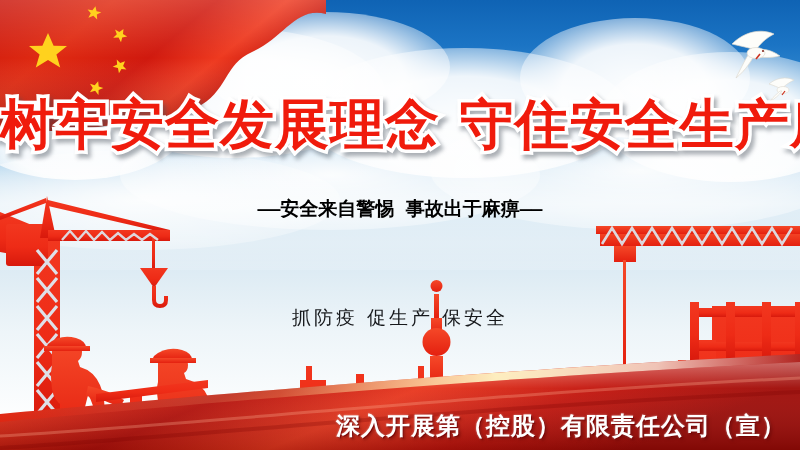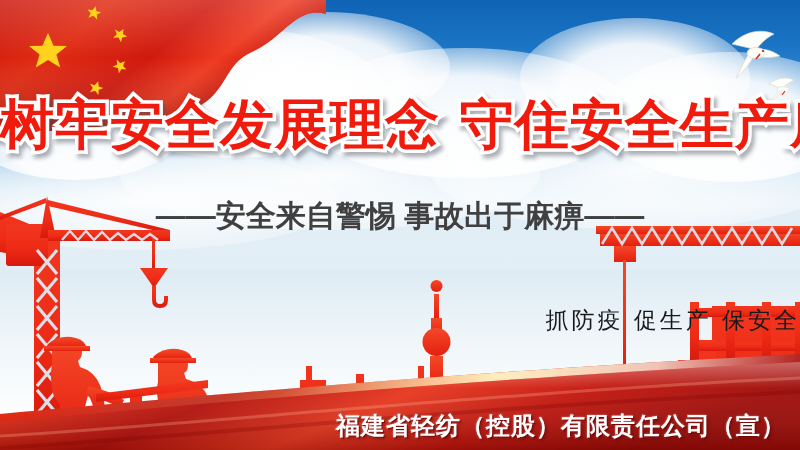--- a/index.html
+++ b/index.html
@@ -79,43 +79,43 @@
     white-space:nowrap;
     -webkit-text-stroke:7px #ffffff;
     paint-order:stroke fill;
     filter:drop-shadow(3px 4px 2px rgba(70,80,90,0.45));
   }
   .title-inner { position:relative; }
 
   .subtitle {
     position:absolute; left:0; right:0; top:196px;
     text-align:center;
-    font-family:Liberation Sans, sans-serif;
+    font-family:Liberation Mono, monospace;
     font-weight:bold;
-    font-size:30px;
+    font-size:19px;
     letter-spacing:0px;
-    color:#404040;
+    color:#000000;
     white-space:nowrap;
   }
 
   .line3 {
     position:absolute; left:0; right:0; top:248px;
     text-align:center;
     font-family:"DejaVu Serif", serif;
     font-size:21px;
     letter-spacing:2px;
     color:#17191c;
     white-space:nowrap;
   }
 
   .line4 {
     position:absolute; left:0; right:0; top:305px;
-    text-align:right;
+    text-align:center;
     font-family:"DejaVu Serif", serif;
-    font-size:23px;
+    font-size:19px;
     letter-spacing:3px;
     color:#17191c;
     white-space:nowrap;
   }
 
   .company {
     position:absolute; right:14px; bottom:8px;
     font-family:"DejaVu Serif", serif;
     font-weight:bold;
     font-size:24px;
@@ -369,15 +369,15 @@
 
   <div class="title">
     <span class="title-inner">树牢安全发展理念 守住安全生产底线</span>
   </div>
 
   <div class="subtitle">——安全来自警惕 事故出于麻痹——</div>
 
 
   <div class="line4">抓防疫  促生产  保安全</div>
 
-  <div class="company">福建省轻纺（控股）有限责任公司（宣）</div>
+  <div class="company">深入开展第（控股）有限责任公司（宣）</div>
 
 </div>
 
 </body></html>

